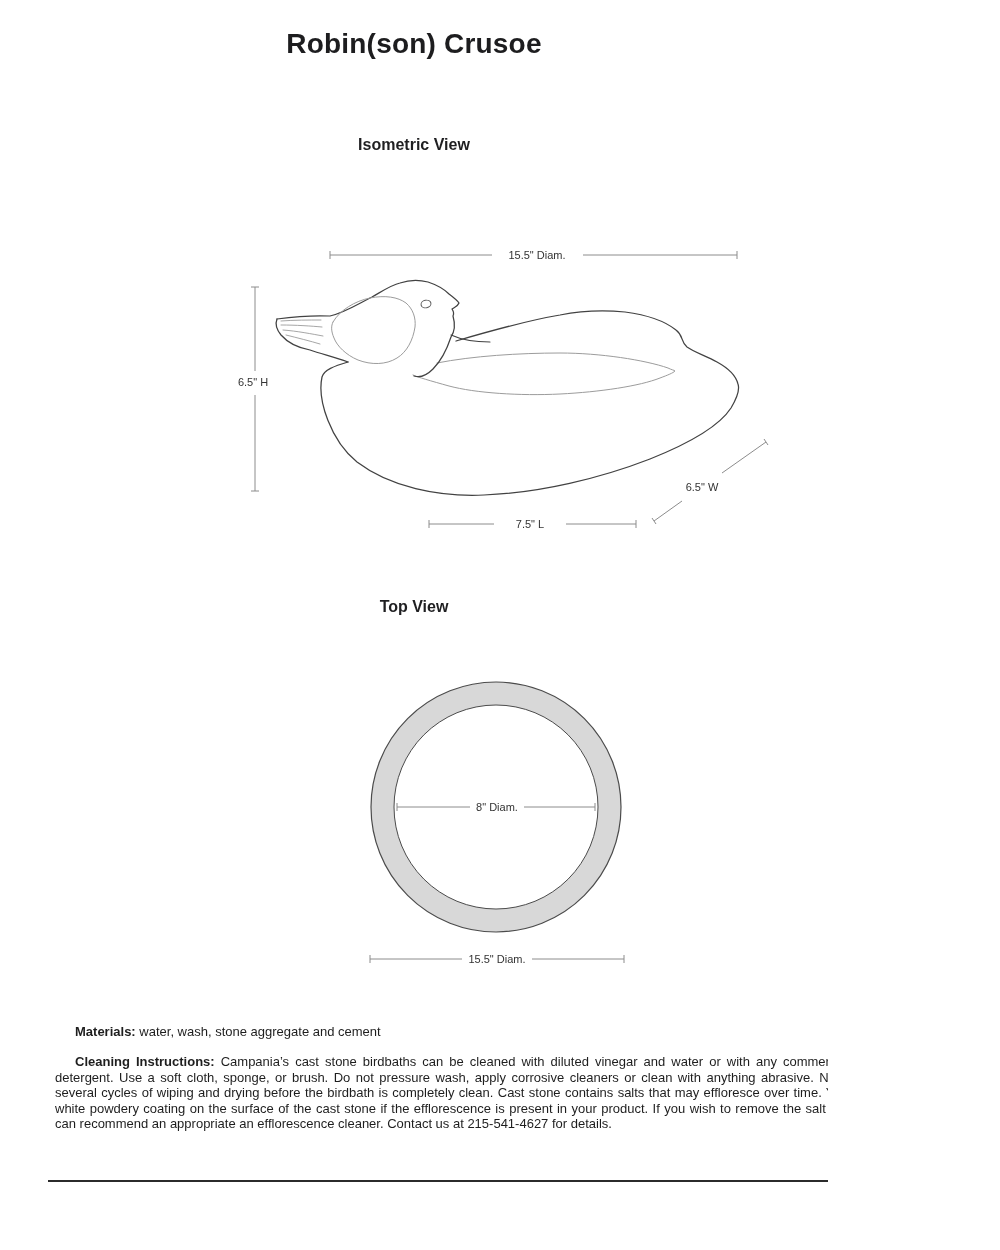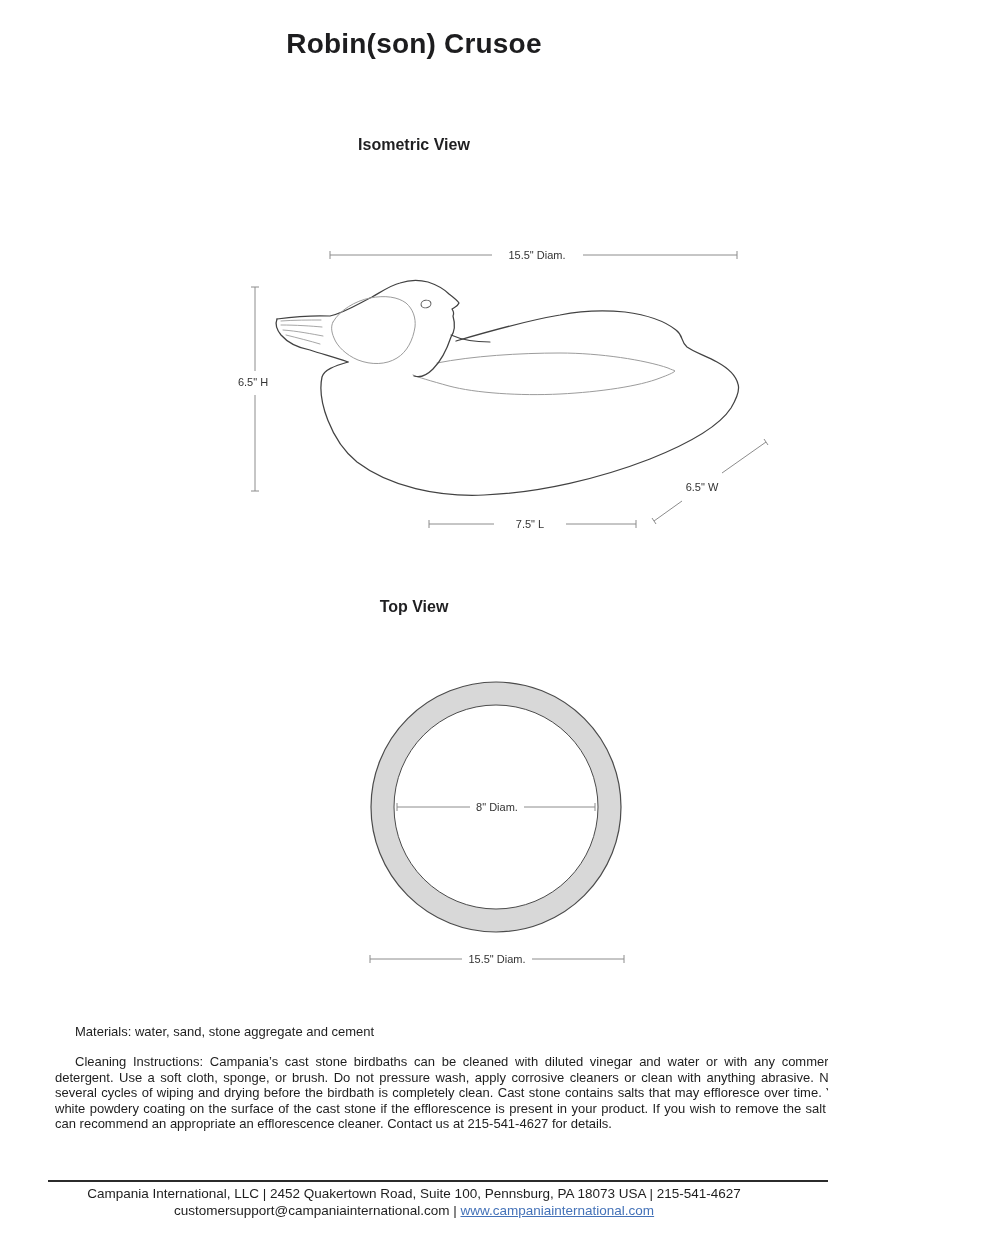--- a/index.html
+++ b/index.html
@@ -12,21 +12,21 @@
   .iso-heading{top:136px;}
   .top-heading{top:598px;}
   svg.draw{position:absolute;left:0;top:0;width:1000px;height:1250px;}
   svg .outline{fill:none;stroke:#424242;stroke-width:1.25;stroke-linecap:round;stroke-linejoin:round;}
   svg .thin{fill:none;stroke:#9c9c9c;stroke-width:1;stroke-linecap:round;stroke-linejoin:round;}
   svg .dimline{fill:none;stroke:#8c8c8c;stroke-width:1;}
   svg text.dimlabel{font-family:"Liberation Sans",sans-serif;font-size:11px;fill:#333;}
   .details{position:absolute;left:55px;top:1024px;width:891px;font-size:13px;line-height:15.6px;color:#1e1e1e;}
   .details p{margin:0 0 14.5px 0;}
   .details p.cleaning{text-align:justify;}
-  .details b{font-weight:400;padding-left:20px;}
+  .details b{font-weight:700;padding-left:20px;}
   .footer-rule{position:absolute;left:48px;top:1180px;width:906px;height:2px;background:#2b2b2b;}
   .footer{position:absolute;left:0;top:1186px;width:100%;text-align:center;
         font-size:13.5px;line-height:16.5px;color:#1e1e1e;}
   .footer a{color:#4472b8;text-decoration:underline;cursor:pointer;}
 </style>
 </head>
 <body>
 
 <div class="page">
 
@@ -135,23 +135,19 @@
       </g>
 
       <g>
         <path class="dimline" d="M370,959 H462 M532,959 H624 M370,955 V963 M624,955 V963"></path>
         <text class="dimlabel" x="497" y="963" text-anchor="middle">15.5" Diam.</text>
       </g>
     </g>
   </svg>
 
   <div class="details">
-    <p><b>Materials:</b><span> water, sand, stone aggregate and cement</span></p>
+    <p><b>Materials:</b><span> water, wash, stone aggregate and cement</span></p>
     <p class="cleaning"><b>Cleaning Instructions:</b><span> Campania’s cast stone birdbaths can be cleaned with diluted vinegar and water or with any commercially available mild detergent. Use a soft cloth, sponge, or brush. Do not pressure wash, apply corrosive cleaners or clean with anything abrasive. Note that it may take several cycles of wiping and drying before the birdbath is completely clean. Cast stone contains salts that may effloresce over time. You will notice a fine white powdery coating on the surface of the cast stone if the efflorescence is present in your product. If you wish to remove the salt deposits, Campania can recommend an appropriate an efflorescence cleaner. Contact us at 215-541-4627 for details.</span></p>
   </div>
 
   <div class="footer-rule"></div>
-  <div class="footer">
-    <div>Campania International, LLC | 2452 Quakertown Road, Suite 100, Pennsburg, PA 18073 USA | 215-541-4627</div>
-    <div><span>customersupport@campaniainternational.com</span><span> | </span><a>www.campaniainternational.com</a></div>
-  </div>
 
 </div>
 
 </body></html>

